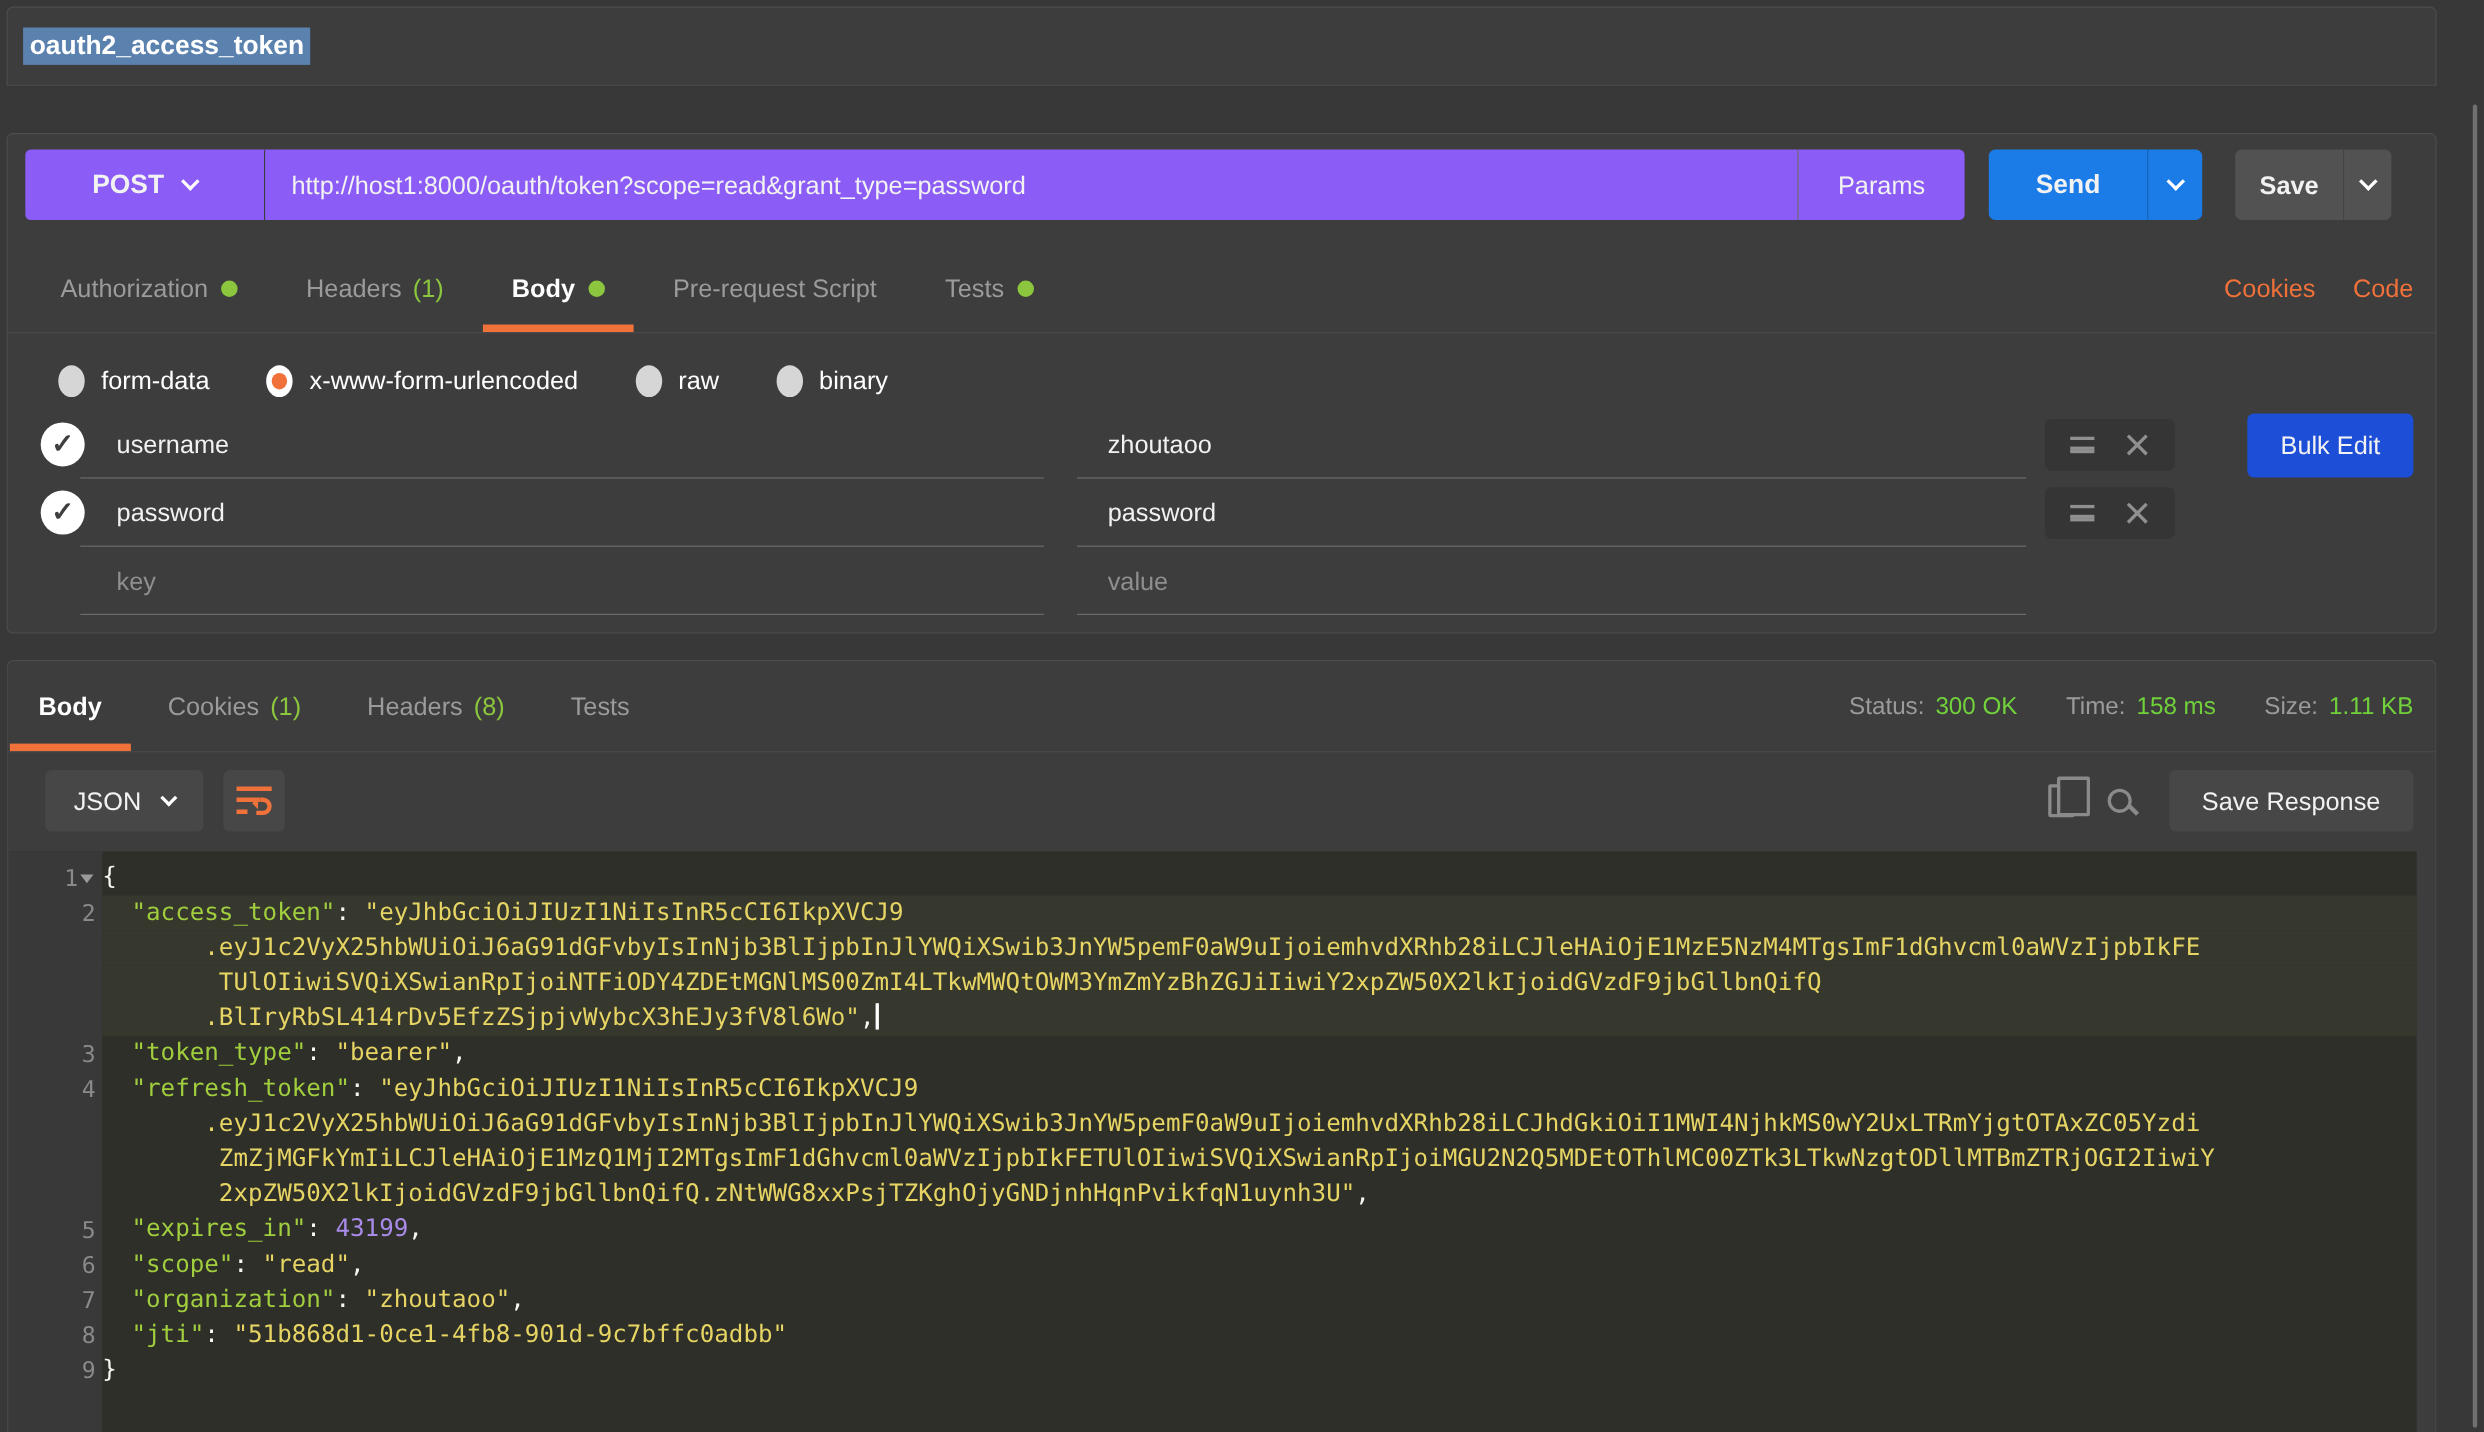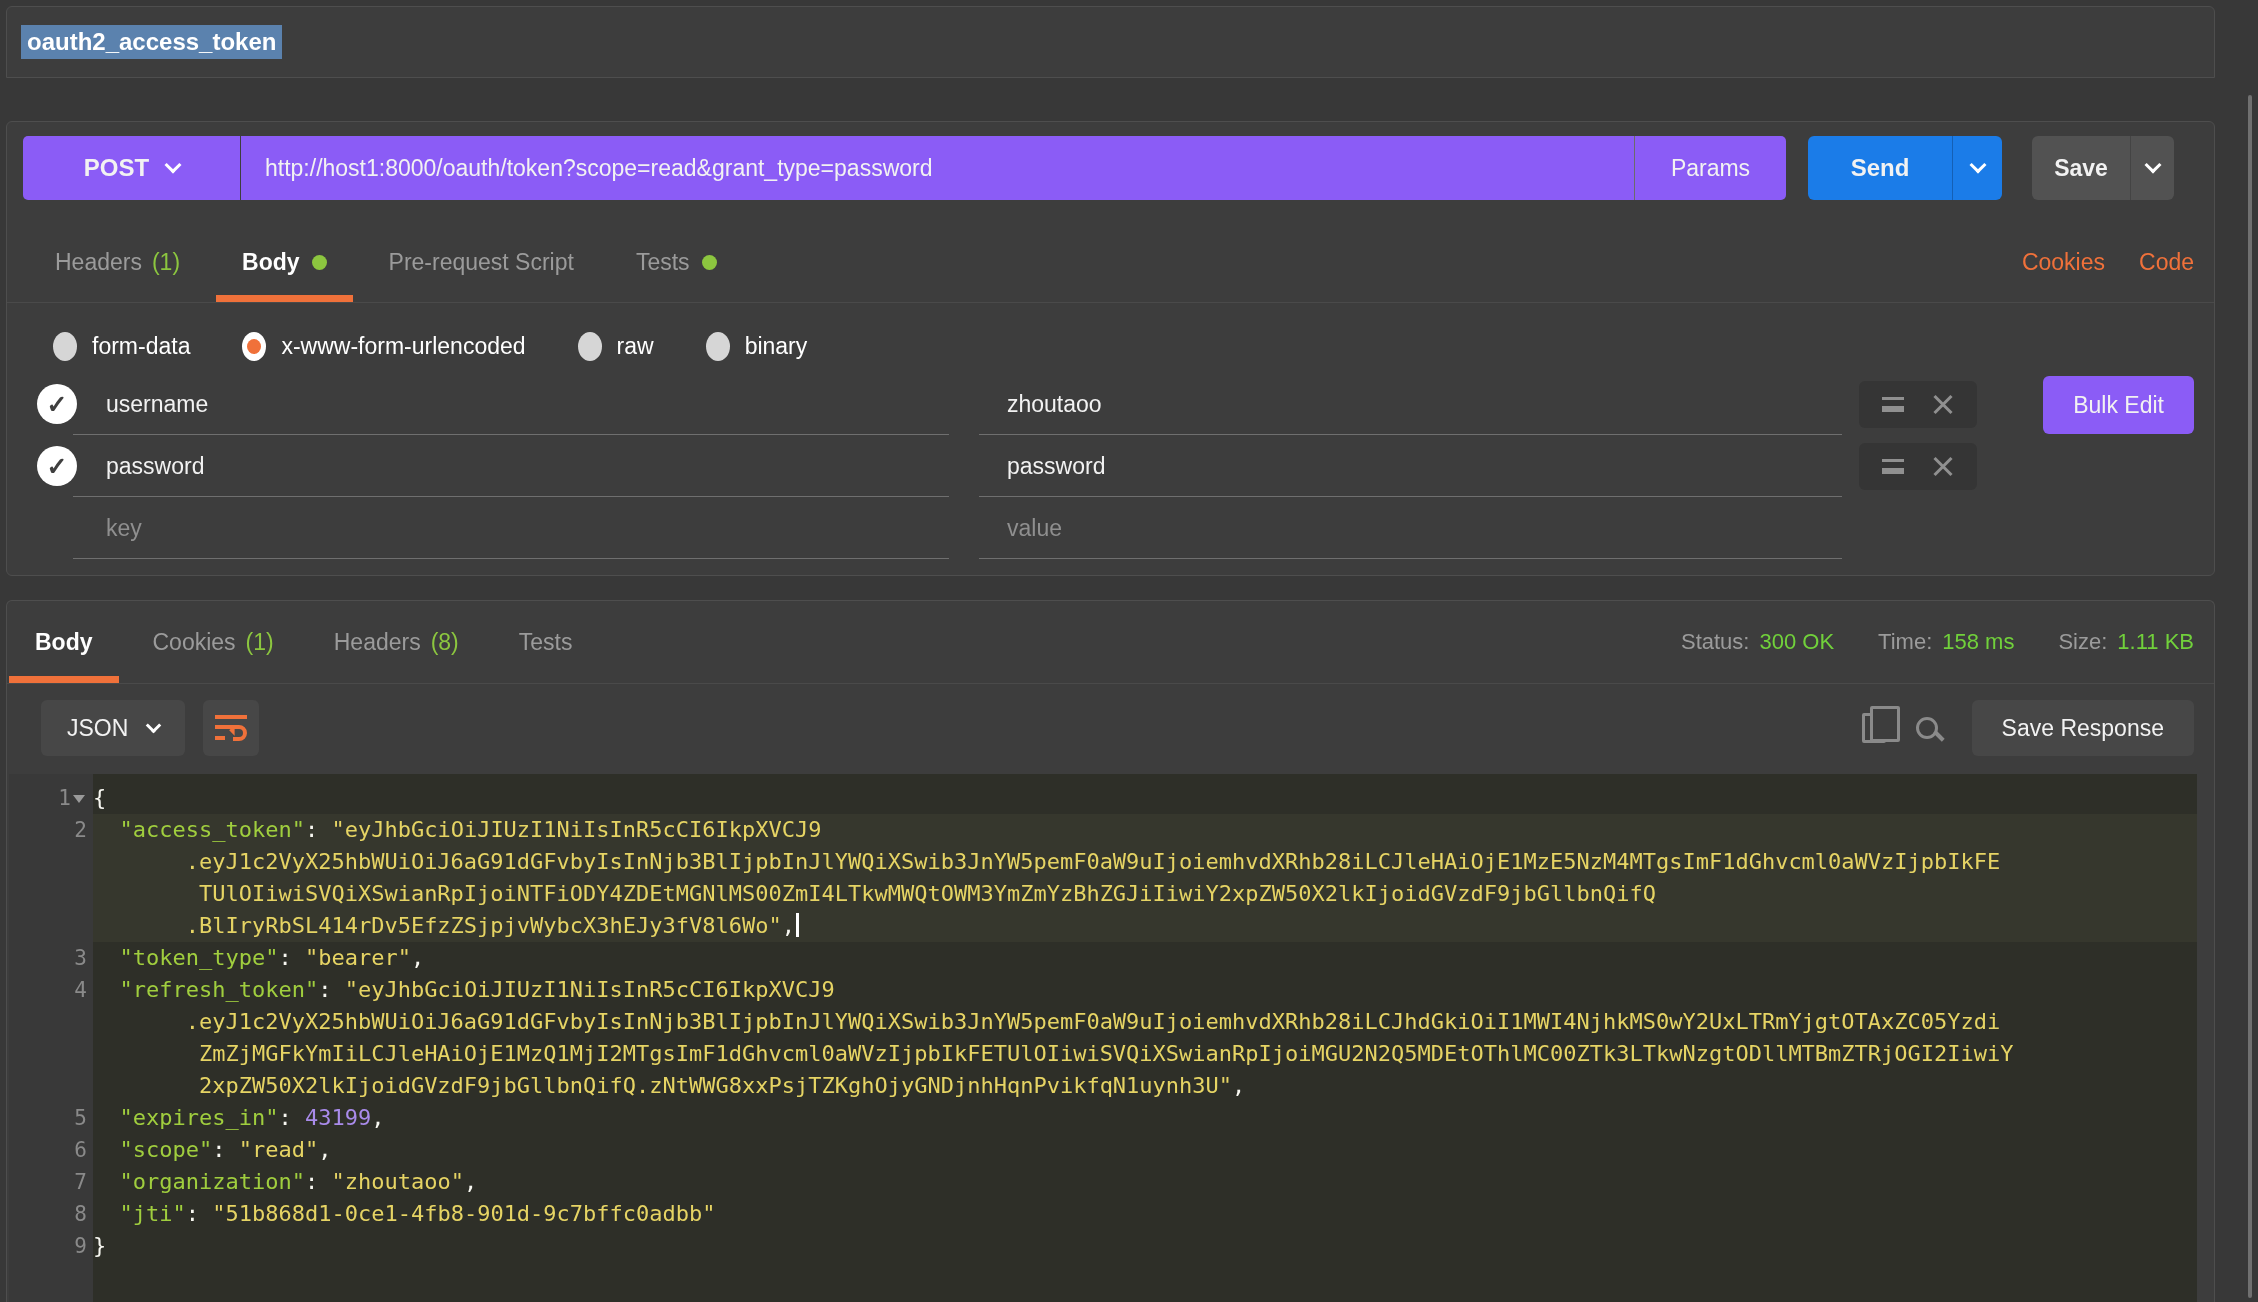--- a/index.html
+++ b/index.html
@@ -85,21 +85,21 @@
             justify-content:center;gap:28px}
   .burger{width:22px;height:15px;border-top:3px solid #909090;
           border-bottom:3px solid #909090;position:relative;cursor:pointer}
   .burger::after{content:"";position:absolute;left:0;right:0;top:6px;height:3px;
                  background:#909090}
   .xmark{width:22px;height:22px;position:relative;cursor:pointer}
   .xmark::before,.xmark::after{content:"";position:absolute;left:-1px;top:9px;
         width:24px;height:3px;background:#909090}
   .xmark::before{transform:rotate(45deg)}.xmark::after{transform:rotate(-45deg)}
   .bulk{position:absolute;right:20px;top:2px;height:58px;padding:0 30px;
-        background:#8b5cf6;border-radius:6px;display:flex;align-items:center;
+        background:#1d4ed8;border-radius:6px;display:flex;align-items:center;
         font-size:23px;cursor:pointer}
 
   
   #response-panel{top:600px;height:702px;border-bottom:none;border-radius:6px 6px 0 0;
                   overflow:hidden}
   #resp-tabs{position:absolute;top:0;left:2px;height:82px;display:flex;
              align-items:center;gap:8px;font-size:23px;color:#9b9b9b}
   #response-panel .tabs-border{top:82px}
   .resp-meta{position:absolute;top:0;right:20px;height:82px;display:flex;
              align-items:center;gap:44px;font-size:22px}
@@ -181,20 +181,24 @@
     <div class="btn-split save">
       <span class="bmain">Save</span>
       <span class="bchev">
           <span class="chev"></span>
         </span>
     </div>
   </div>
 
   <div class="tabs-row" id="req-tabs">
       <div class="tab">
+        <span>Authorization</span>
+        <span class="dot"></span>
+      </div>
+      <div class="tab">
         <span>Headers</span>
         <span class="count">(1)</span>
       </div>
       <div class="tab active">
         <span>Body</span>
         <span class="dot"></span>
       </div>
       <div class="tab">
         <span>Pre-request Script</span>
       </div>

